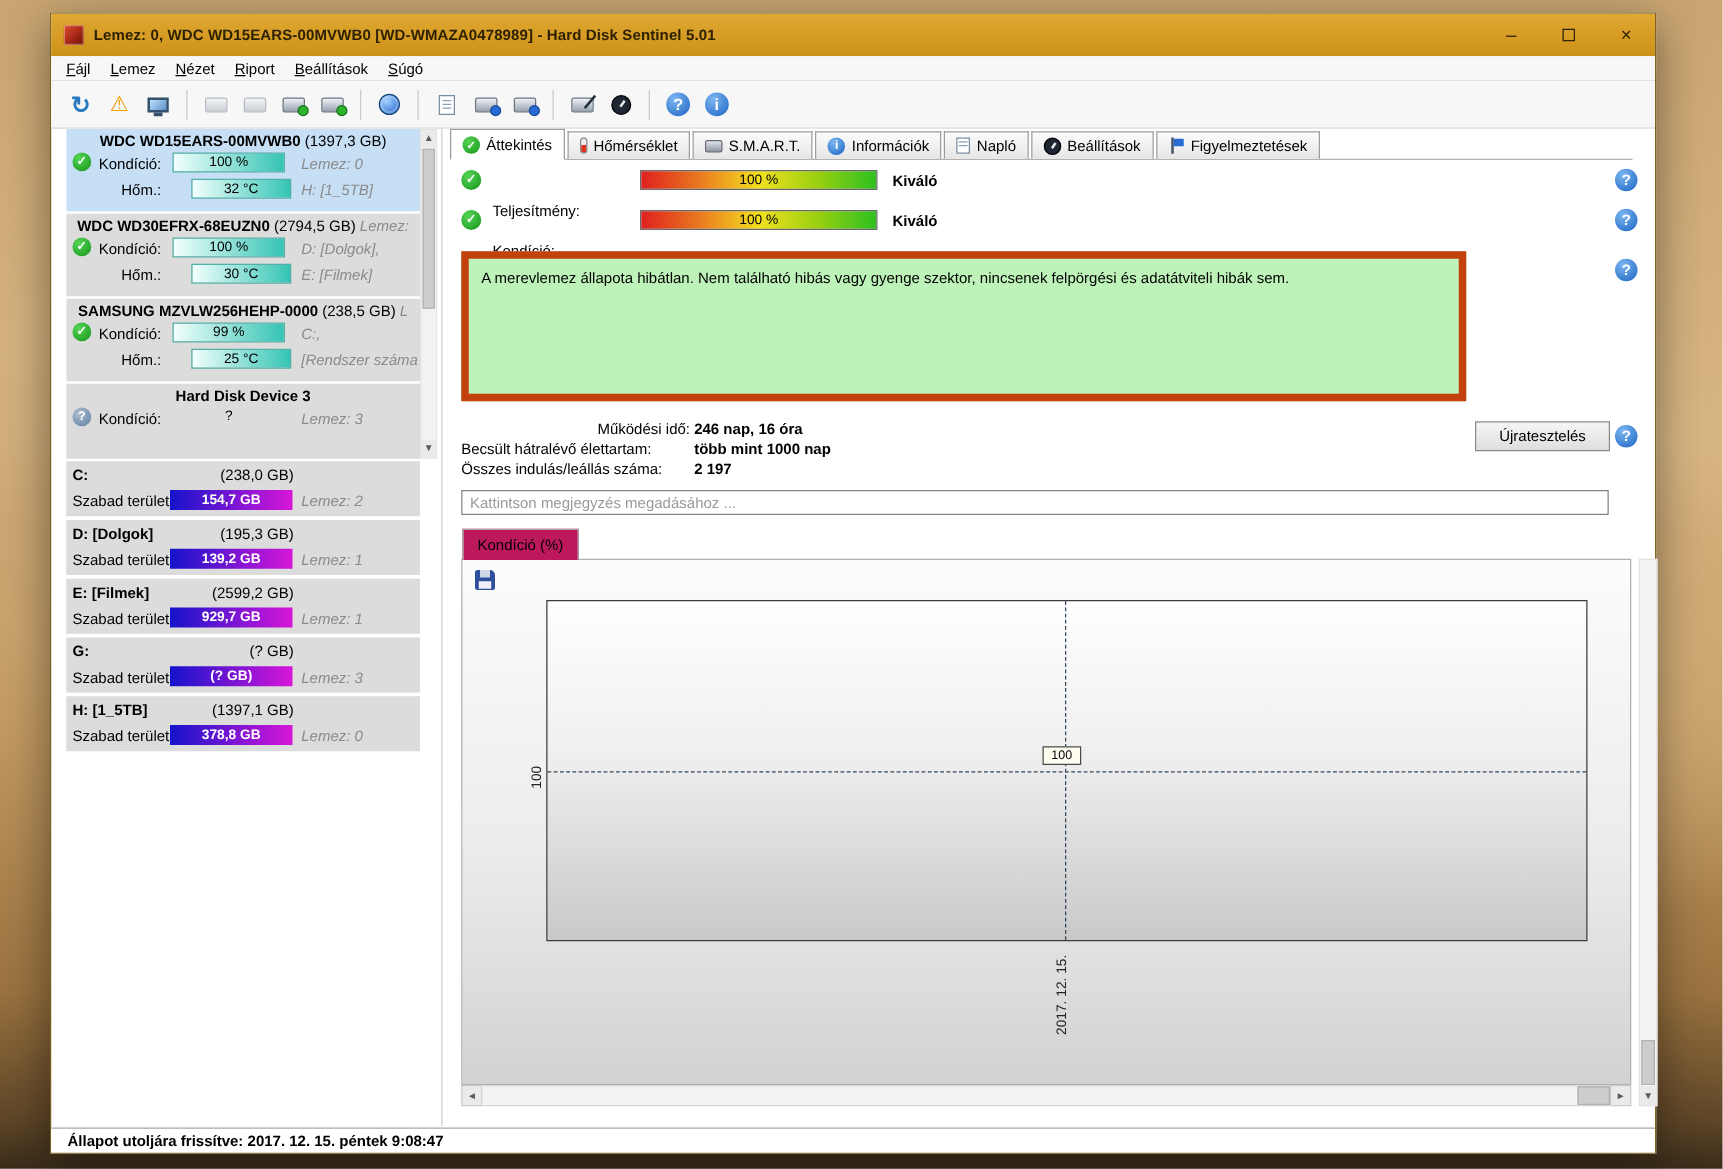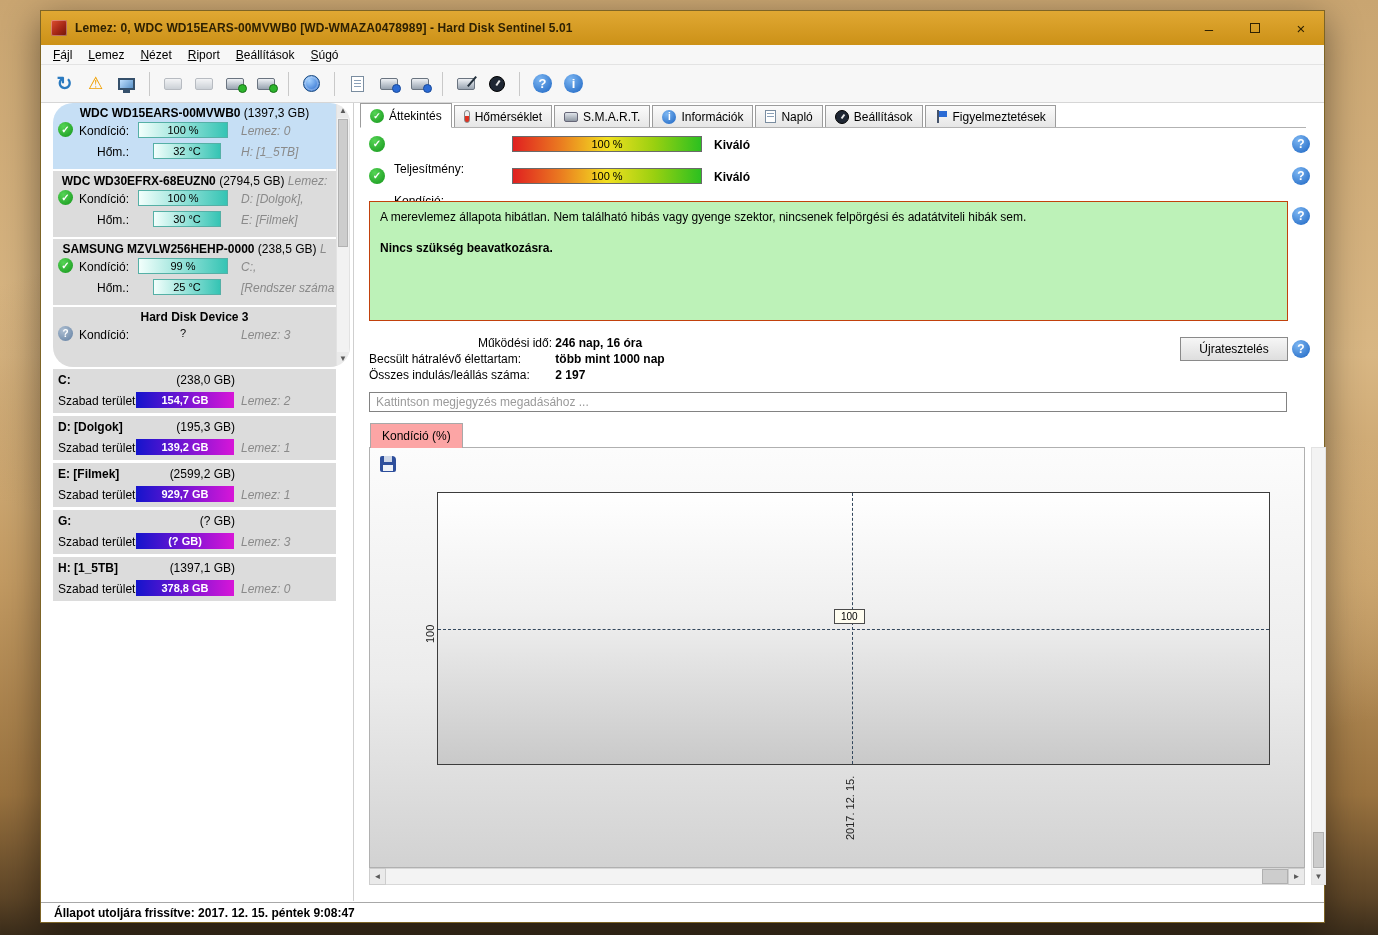--- a/index.html
+++ b/index.html
@@ -54,36 +54,36 @@
   .doc { width:13px; height:16px; border:1px solid #7a8da0; background:#fff; padding:3px 2px; }
   .doc i { display:block; height:1px; background:#8aa0b8; margin-bottom:2px; }
   .gauge { width:16px; height:16px; border-radius:50%; background:#1e2633; border:1px solid #000; position:relative; }
   .gauge::after { content:''; position:absolute; left:7px; top:3px; width:2px; height:6px; background:#e8e8e8; transform:rotate(35deg); }
   .bluecirc { width:19px; height:19px; border-radius:50%;
     background:radial-gradient(circle at 35% 28%,#7cb6f2,#1b64c2); color:#fff; font-weight:bold;
     font-size:13px; line-height:19px; text-align:center; }
 
   
   .sidebar { position:absolute; left:12px; top:92px; width:297px; bottom:21px; background:#fff; }
-  .disk-list { position:relative; height:264px; overflow:hidden; padding-right:14px;border-radius:20px; }
+  .disk-list { position:relative; height:264px; overflow:hidden; padding-right:14px; }
   .disk-item { position:relative; width:283px; height:66px; margin-bottom:2px; background:#dcdcdc; overflow:hidden; }
   .disk-item.selected { background:#c6dff5; }
   .disk-head { text-align:center; padding-top:3px; white-space:nowrap; overflow:hidden; font-size:12px; }
   .dname { font-weight:bold; }
   .dsize { }
   .dsuffix { color:#8a8a8a; font-style:italic; }
   .disk-row { position:relative; height:21px; }
   .ok-ic { position:absolute; left:5px; top:2px; width:15px; height:15px; border-radius:50%;
     background:radial-gradient(circle at 35% 30%,#55d455,#14951a); color:#fff; font-size:10px;
     line-height:15px; text-align:center; font-weight:bold; }
   .q-ic { background:radial-gradient(circle at 35% 30%,#aebfd2,#5f7da0); }
   .row-label { position:absolute; left:0; width:76px; text-align:right; top:4px; }
   .cond-bar { position:absolute; left:85px; top:2px; width:90px; height:16px; border:1px solid #55b0a6;
     background:linear-gradient(90deg,#f2fffc,#35c4b4); text-align:center; font-size:11px; line-height:14px; }
-  .temp-bar { position:absolute; left:100px; top:2px; width:68px; height:16px; border:1px solid #55b0a6;
+  .temp-bar { position:absolute; left:100px; top:2px; width:80px; height:16px; border:1px solid #55b0a6;
     background:linear-gradient(90deg,#f2fffc,#35c4b4); text-align:center; font-size:11px; line-height:14px; }
   .cond-none { border:none; background:none; }
   .row-right { position:absolute; left:188px; top:4px; color:#8a8a8a; font-style:italic; white-space:nowrap; }
   .vscroll { position:absolute; right:0; top:0; bottom:0; width:14px; background:#f2f2f2; border:1px solid #e2e2e2; }
   .varrow { height:14px; background:#eaeaea; color:#5a5a5a; font-size:8px; text-align:center; line-height:14px; }
   .varrow.bottom { position:absolute; bottom:0; left:0; right:0; }
   .vthumb { position:absolute; left:1px; right:1px; top:15px; height:128px; background:#cdcdcd; border:1px solid #b2b2b2; }
   .part-list { margin-top:2px; }
   .part-item { position:relative; width:283px; height:44px; margin-bottom:3px; background:#dcdcdc; }
   .part-name { position:absolute; left:5px; top:4px; font-weight:bold; }
@@ -123,44 +123,44 @@
     line-height:16px; text-align:center; font-weight:bold; }
   .olabel { position:absolute; left:40px; top:4px;margin-top:24px; }
   .pbar { position:absolute; left:158px; top:2px; width:190px; height:16px; border:1px solid #6a6a6a;
     background:linear-gradient(90deg,#e02020 0%,#ea7a20 25%,#f2e020 50%,#9ad010 75%,#2cc020 100%);
     text-align:center; font-size:11px; line-height:14px; }
   .orating { position:absolute; left:360px; top:4px; font-weight:bold; }
   .help { position:absolute; left:938px; width:18px; height:18px; border-radius:50%;
     background:radial-gradient(circle at 35% 28%,#7cb6f2,#1b64c2); color:#fff; font-weight:bold;
     font-size:12px; line-height:18px; text-align:center; cursor:pointer; }
 
-  .greenbox { position:absolute; left:15px; top:98px; width:919px; height:120px;
-    background:#bdf2b8; border:1px solid #c2410c; padding:8px 10px; }
+  .greenbox { position:absolute; left:15px; top:98px; width:804px; height:120px;
+    background:#bdf2b8; border:6px solid #c2410c; padding:8px 10px; }
   .greenbox .bold2 { font-weight:bold; margin-top:17px; }
 
   .inforow { position:absolute; left:15px; height:16px; }
   .inflabel { display:inline-block; width:183px; }
   .infvalue { font-weight:bold; }
   .retest { position:absolute; left:826px; top:234px; width:108px; height:24px;
     border:1px solid #8a8a8a; background:linear-gradient(180deg,#f6f6f6,#dedede);
     font-family:"Liberation Sans", sans-serif; font-size:12px; cursor:pointer; }
 
   .comment { position:absolute; left:15px; top:289px; width:918px; height:20px;
     border:1px solid #828282; font-family:"Liberation Sans", sans-serif; font-size:12px; padding:0 6px; color:#333; }
   .comment::placeholder { color:#9a9a9a; }
 
   .charttab { position:absolute; left:16px; top:320px; height:25px; line-height:24px; padding:0 11px;
-    background:#fca5a5; border:1px solid #a8a8a8; border-bottom:none; z-index:2; font-size:12px; }
+    background:#be185d; border:1px solid #a8a8a8; border-bottom:none; z-index:2; font-size:12px; }
   .chartpanel { position:absolute; left:15px; top:344px; width:936px; height:421px;
     border:1px solid #b0b0b0; background:linear-gradient(180deg,#fcfcfc 0%,#ececec 55%,#d2d2d2 100%); }
   .floppy { position:absolute; left:10px; top:8px; width:16px; height:16px; background:#2e4f9c;
     border-radius:2px 4px 2px 2px; cursor:pointer; }
   .floppy::before { content:''; position:absolute; left:4px; top:0; width:8px; height:6px; background:#cfd8e8; }
   .floppy::after { content:''; position:absolute; left:3px; bottom:1px; width:10px; height:6px; background:#eef2f8; }
-  .plot { position:absolute; left:67px; top:44px; width:833px; height:273px; border:1px solid #3c3c3c;
+  .plot { position:absolute; left:67px; top:32px; width:833px; height:273px; border:1px solid #3c3c3c;
     background:linear-gradient(180deg,#ffffff 0%,#efefef 45%,#c9c9c9 100%); }
   .vline { position:absolute; left:414px; top:0; bottom:0; width:0; border-left:1px dashed #33475c; }
   .hline { position:absolute; top:136px; left:0; right:0; height:0; border-top:1px dashed #33475c; }
   .ptlabel { position:absolute; left:396px; top:116px; background:#fffdf0; border:1px solid #4a4a4a;
     font-size:10px; padding:1px 6px; }
   .ylab { position:absolute; left:-14px; top:150px; transform:rotate(-90deg); transform-origin:left top;
     font-size:11px; color:#222; white-space:nowrap; }
   .xlab { position:absolute; left:406px; top:347px; transform:rotate(-90deg); transform-origin:left top;
     font-size:11px; color:#222; white-space:nowrap; }
 
@@ -441,21 +441,20 @@
       <span class="orating">Kiváló</span>
     </div>
 
     <div class="help" style="top:32px;">?</div>
     <div class="help" style="top:64px;">?</div>
     <div class="help" style="top:104px;">?</div>
     <div class="help" style="top:237px;">?</div>
 
     <div class="greenbox">
       <div>A merevlemez állapota hibátlan. Nem található hibás vagy gyenge szektor, nincsenek felpörgési és adatátviteli hibák sem.</div>
-      <div class="bold2">Nincs szükség beavatkozásra.</div>
     </div>
 
     <div class="inforow" style="top:233px;text-align:right;">
       <span class="inflabel">Működési idő:</span>
       <span class="infvalue">246 nap, 16 óra</span>
     </div>
     <div class="inforow" style="top:249px;">
       <span class="inflabel">Becsült hátralévő élettartam:</span>
       <span class="infvalue">több mint 1000 nap</span>
     </div>

